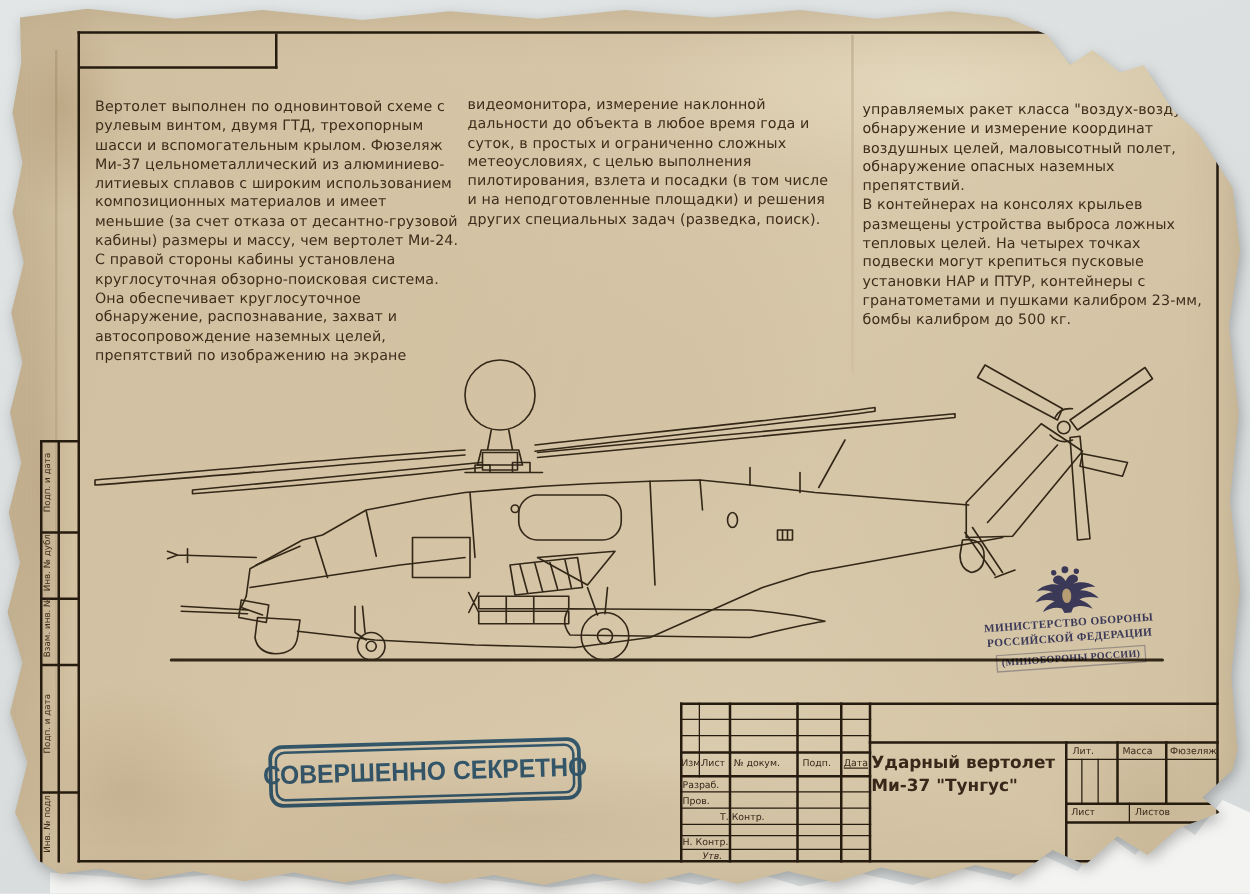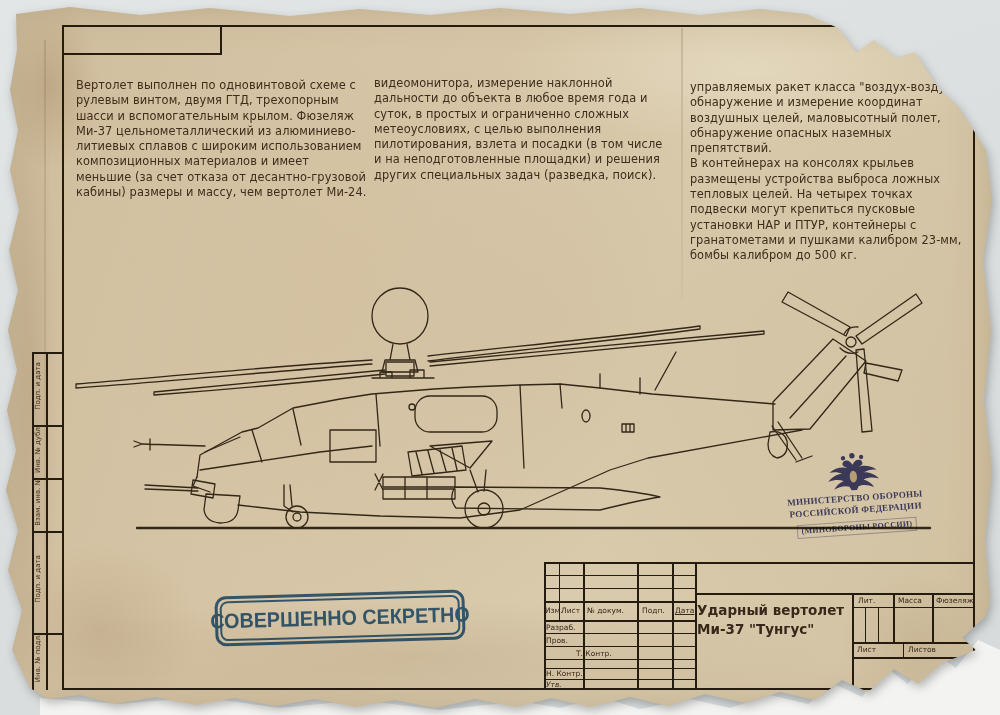--- a/index.html
+++ b/index.html
@@ -95,20 +95,21 @@
     <div class="ln" style="left:32px;top:531px;width:32px;height:2px;"></div>
     <div class="ln" style="left:32px;top:633px;width:32px;height:2px;"></div>
     <div class="strip-label" style="left:-10px;top:382px;width:96px;">Подп. и дата</div>
     <div class="strip-label" style="left:-8px;top:445px;width:92px;">Инв. № дубл.</div>
     <div class="strip-label" style="left:-8px;top:498px;width:92px;">Взам. инв. №</div>
     <div class="strip-label" style="left:-10px;top:575px;width:96px;">Подп. и дата</div>
     <div class="strip-label" style="left:-8px;top:654px;width:92px;">Инв. № подл.</div>
 
     <div class="col" style="left:76px;top:78px;width:292px;">
       <p>Вертолет выполнен по одновинтовой схеме с рулевым винтом, двумя ГТД, трехопорным шасси и вспомогательным крылом. Фюзеляж Ми-37 цельнометаллический из алюминиево-литиевых сплавов с широким использованием композиционных материалов и имеет меньшие (за счет отказа от десантно-грузовой кабины) размеры и массу, чем вертолет Ми-24.</p>
+      <p>С правой стороны кабины установлена круглосуточная обзорно-поисковая система. Она обеспечивает круглосуточное обнаружение, распознавание, захват и автосопровождение наземных целей, препятствий по изображению на экране</p>
     </div>
     <div class="col" style="left:374px;top:76px;width:292px;">
       <p>видеомонитора, измерение наклонной дальности до объекта в любое время года и суток, в простых и ограниченно сложных метеоусловиях, с целью выполнения пилотирования, взлета и посадки (в том числе и на неподготовленные площадки) и решения других специальных задач (разведка, поиск).</p>
     </div>
     <div class="col" style="left:690px;top:80px;width:278px;">
       <p>управляемых ракет класса "воздух-воздух", обнаружение и измерение координат воздушных целей, маловысотный полет, обнаружение опасных наземных препятствий.</p>
       <p>В контейнерах на консолях крыльев размещены устройства выброса ложных тепловых целей. На четырех точках подвески могут крепиться пусковые установки НАР и ПТУР, контейнеры с гранатометами и пушками калибром 23-мм, бомбы калибром до 500 кг.</p>
     </div>
 
     <svg class="heli" width="920" height="258" viewBox="60 278 920 258" fill="none" stroke="#332718" stroke-width="1.3" stroke-linejoin="round" stroke-linecap="round">
@@ -196,21 +197,21 @@
 
     <div class="tb" style="left:545px;top:606px;">Изм.</div>
     <div class="tb" style="left:561px;top:606px;">Лист</div>
     <div class="tb" style="left:587px;top:606px;">№ докум.</div>
     <div class="tb" style="left:642px;top:606px;">Подп.</div>
     <div class="tb" style="left:675px;top:606px;text-decoration:underline;">Дата</div>
     <div class="tb" style="left:546px;top:623px;">Разраб.</div>
     <div class="tb" style="left:546px;top:636px;">Пров.</div>
     <div class="tb" style="left:576px;top:649px;">Т. Контр.</div>
     <div class="tb" style="left:546px;top:669px;">Н. Контр.</div>
-    <div class="tb" style="left:546px;top:680px;font-style:italic;">Утв.</div>
+    <div class="tb" style="left:562px;top:680px;font-style:italic;">Утв.</div>
     <div class="tb-title" style="left:697px;top:602px;width:154px;">Ударный вертолет</div>
     <div class="tb-title" style="left:697px;top:621px;width:154px;">Ми-37 "Тунгус"</div>
     <div class="tb" style="left:858px;top:596px;">Лит.</div>
     <div class="tb" style="left:898px;top:596px;">Масса</div>
     <div class="tb" style="left:936px;top:596px;">Фюзеляж</div>
     <div class="tb" style="left:857px;top:645px;">Лист</div>
     <div class="tb" style="left:908px;top:645px;">Листов</div>
 
     <div class="ministry">
       <svg class="eagle" width="58" height="40" viewBox="0 0 64 44">

